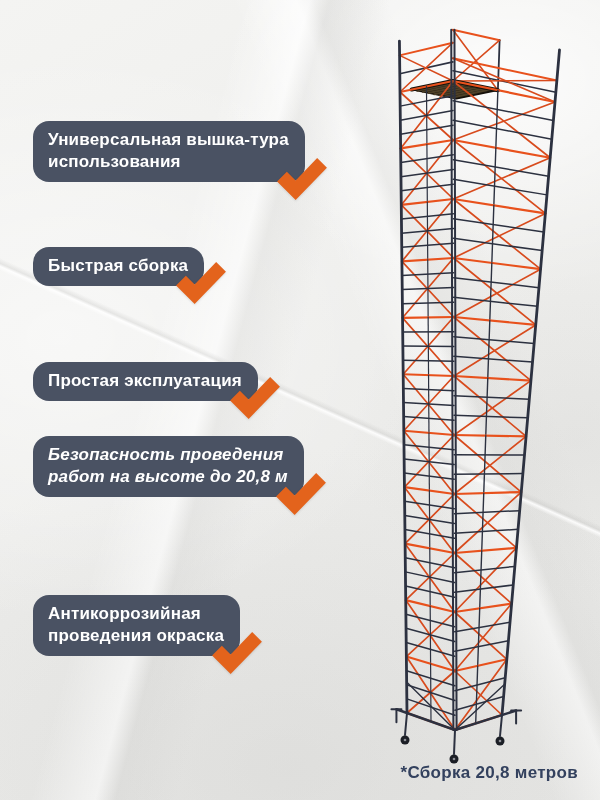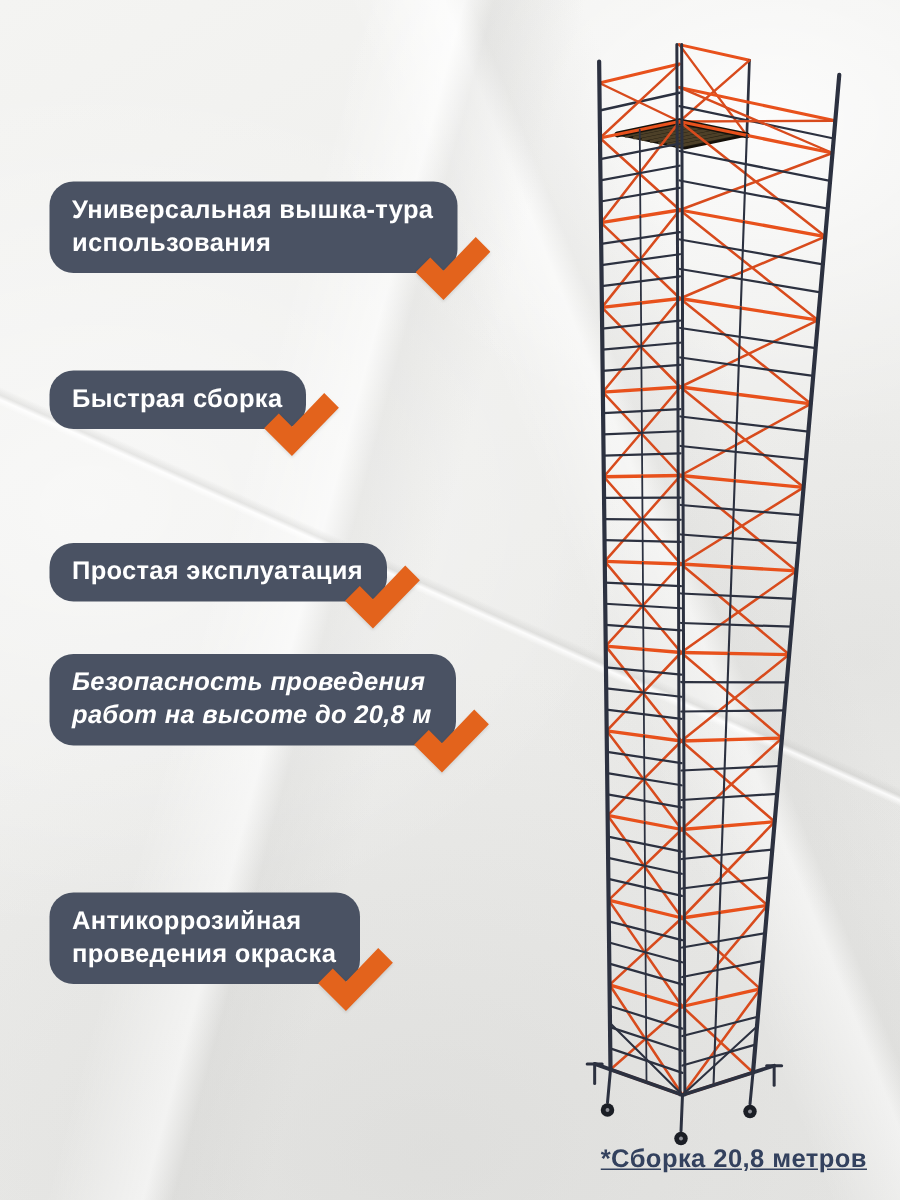--- a/index.html
+++ b/index.html
@@ -34,21 +34,20 @@
   .b1{top:121px;}
   .b2{top:247px;}
   .b3{top:362px;text-align:center;}
   .b4{top:436px;font-style:italic;}
   .b5{top:556px;margin-top:39px;}
   .tower{position:absolute;left:385px;top:15px;width:190px;height:765px;z-index:1;}
   .footnote{
     position:absolute;right:22px;bottom:17px;z-index:5;
     font-size:17px;font-weight:700;letter-spacing:.3px;
     color:var(--footnote,#33415e);
-    text-decoration:underline;
   }
 </style>
 </head>
 <body>
 
 <div>
   <div class="paper-bg"></div>
 
   <div class="badge b1">
     <span class="bl">Универсальная вышка-тура</span>

